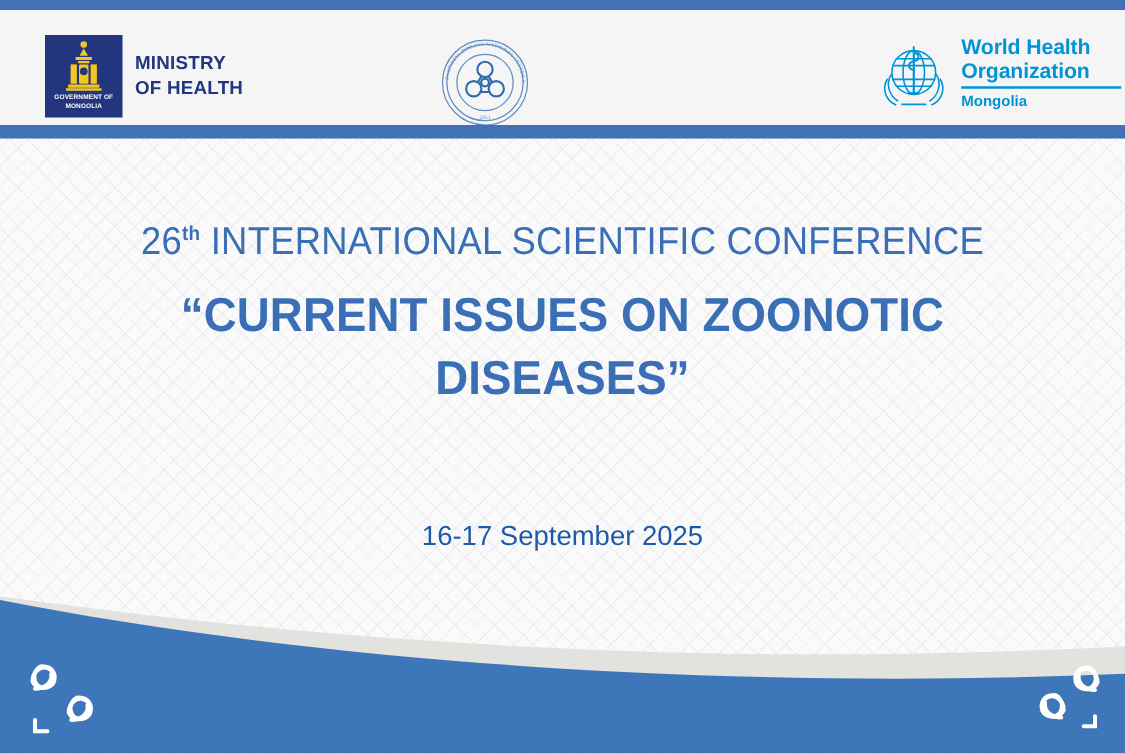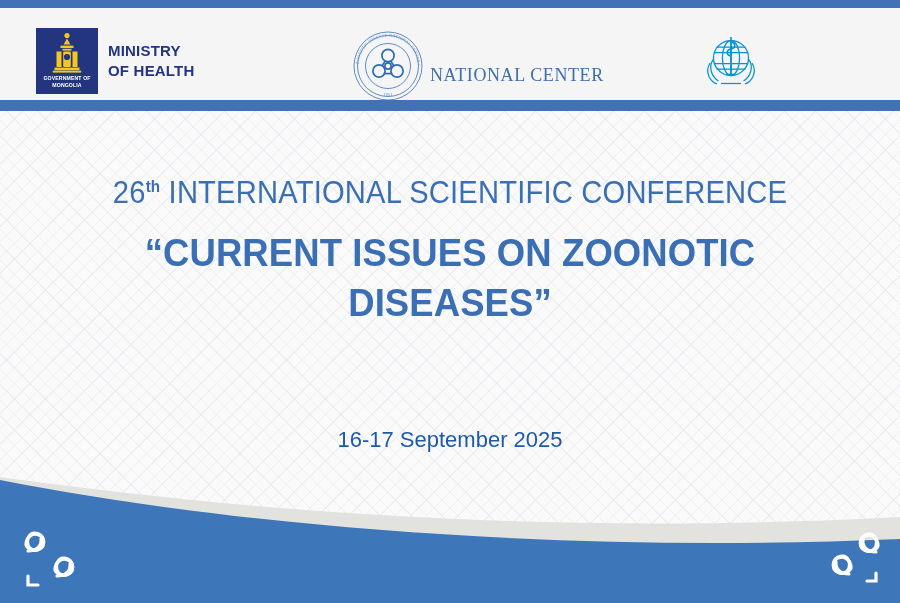--- a/index.html
+++ b/index.html
@@ -165,21 +165,21 @@
     color: #3a6fb5;
     font-size: 38px;
     font-weight: bold;
     line-height: 50px;
     letter-spacing: .1px;
     transform: scaleX(.96);
   }
 
   .event-meta {
     position: absolute;
-    left: 0; top: 425px;
+    left: 0; top: 414px;
     width: 900px;
     text-align: center;
     color: #1f5aa8;
     font-size: 22px;
     line-height: 30px;
   }
 
   
   .wave { position: absolute; left: 0; bottom: 0; width: 900px; height: 160px; }
 
@@ -250,21 +250,20 @@
             <textPath href="#ringtop" startOffset="2%">NATIONAL CENTER FOR ZOO</textPath>
           </text>
           <path id="ringtop2" d="M6.6 36 a29.4 29.4 0 0 1 29.4 -29.4" fill="none"></path>
           <text>
             <textPath href="#ringtop2" startOffset="4%">ZOONOTIC DISEASES</textPath>
           </text>
         </g>
         <text x="36" y="65.5" text-anchor="middle" fill="#5d8cc2" font-family="Liberation Serif, serif" font-size="4.4">1951</text>
       </svg>
       <div class="nczd-text">
-        <div class="nczd-line1">NATIONAL CENTER</div>
       </div>
     </div>
 
     <div class="logo-who">
       <svg class="who-emblem" viewBox="0 0 62 62">
         <g fill="none" stroke="#0093d5" stroke-width="1.25">
           <circle cx="31" cy="29" r="17.5"></circle>
           <ellipse cx="31" cy="29" rx="8.6" ry="17.5"></ellipse>
           <path d="M13.8 23.5 H48.2 M13.8 34.5 H48.2 M16.5 18 H45.5 M16.5 40 H45.5"></path>
           <path d="M31 11.5 V46.5"></path>
@@ -273,20 +272,26 @@
           <path d="M13.5 30 C7.5 38 12 48 18.5 52"></path>
           <path d="M48.5 30 C54.5 38 50 48 43.5 52"></path>
           <path d="M21 54.5 h20"></path>
         </g>
         <g fill="none" stroke="#0093d5" stroke-width="1.6">
           <path d="M31 8 V46"></path>
           <path d="M31 13 c5 1 5 6 0 7 -5 1 -5 6 0 7"></path>
           <path d="M26.5 45.5 h9"></path>
         </g>
       </svg>
+      <div class="who-text">
+        <div class="who-name">World Health</div>
+        <div class="who-name">Organization</div>
+        <div class="who-underline"></div>
+        <div class="who-country">Mongolia</div>
+      </div>
     </div>
 
   </div>
   <div class="header-rule"></div>
 
   <div class="body-area"></div>
 
   <div class="conf-line"><span>26</span><sup>th</sup> <span>INTERNATIONAL SCIENTIFIC CONFERENCE</span></div>
 
   <div class="theme-title">

